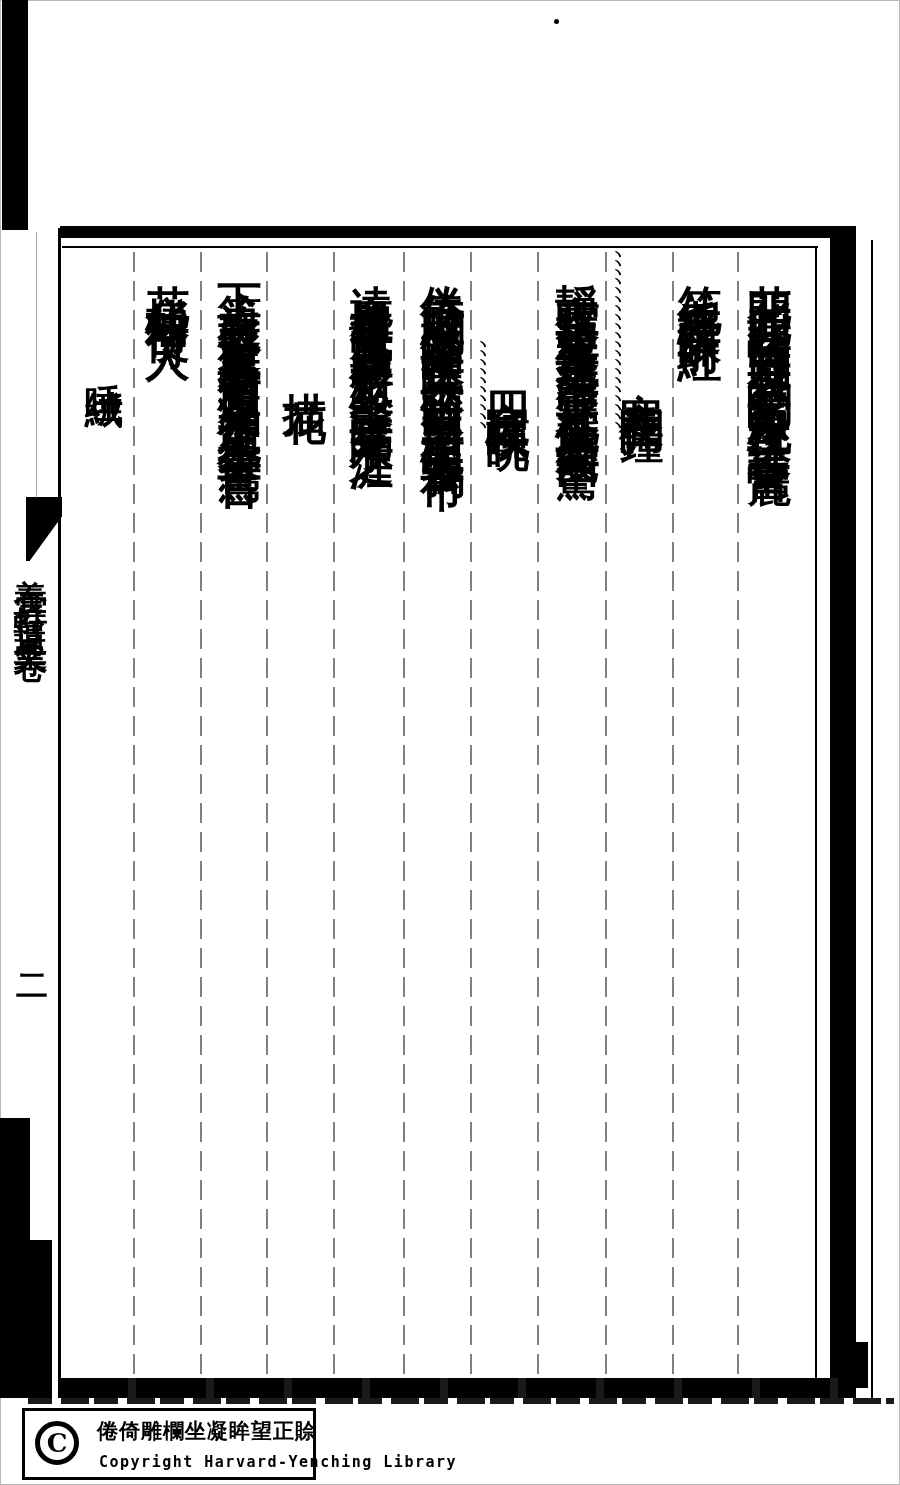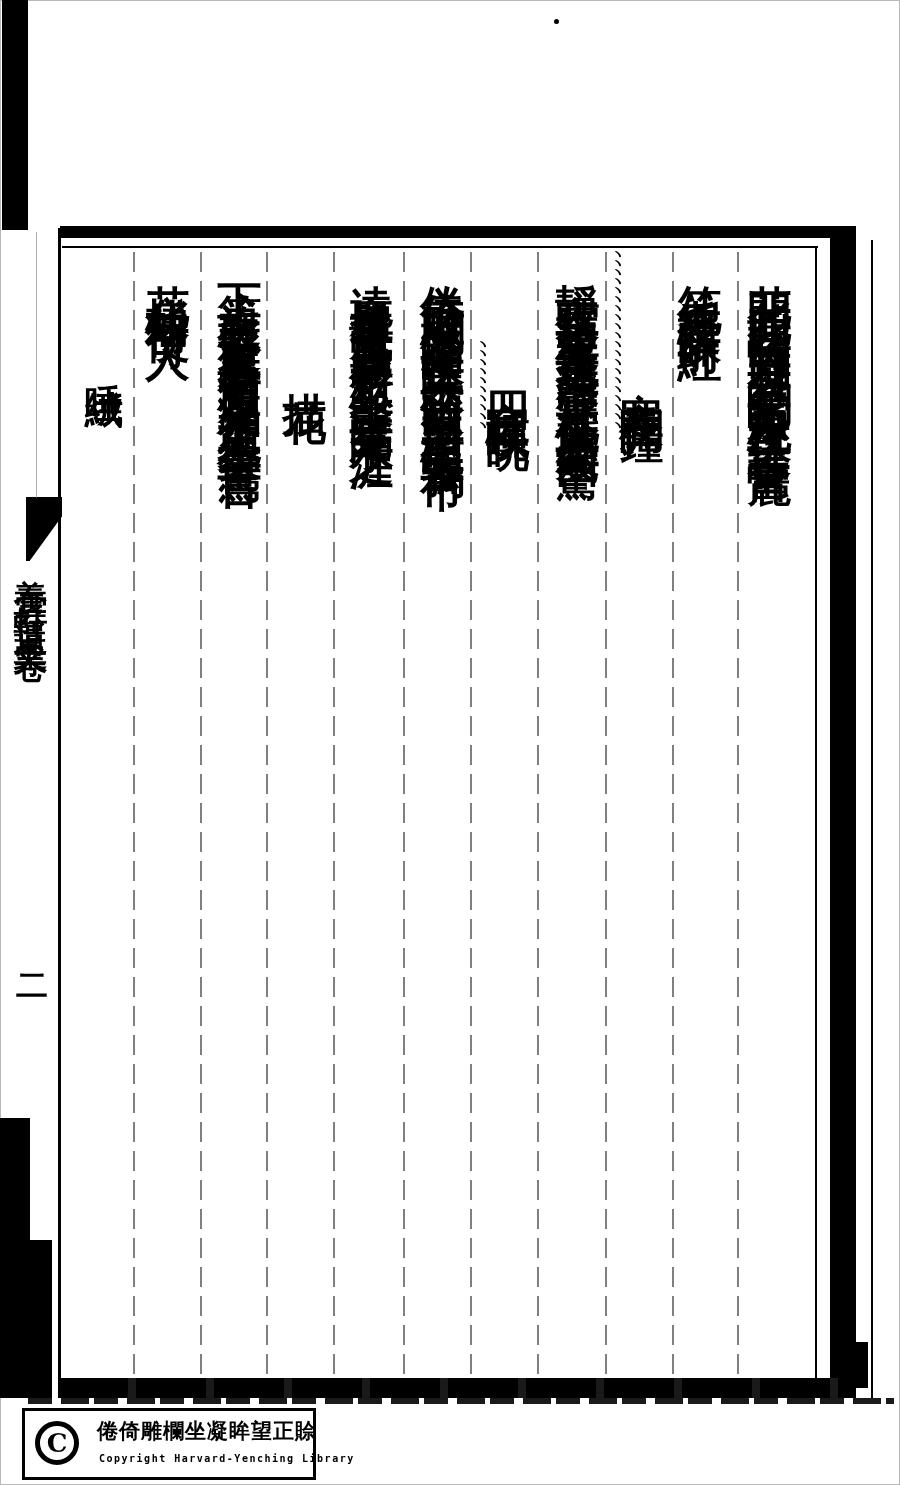--- a/index.html
+++ b/index.html
@@ -67,21 +67,21 @@
     display:flex; align-items:center; justify-content:center;
   }
   .stamp-c{font-size:26px; font-weight:bold; line-height:1; font-family:"DejaVu Serif",serif;}
   .stamp-cjk{
     position:absolute; left:72px; top:6px; width:214px;
     font-size:21px; letter-spacing:1px; font-weight:bold; color:#000; white-space:nowrap;
   }
   .stamp-latin{
     position:absolute; left:74px; top:42px;
     font-family:"DejaVu Sans Mono","Liberation Mono",monospace;
-    font-size:10px; font-weight:bold; letter-spacing:1.5px; color:#000; white-space:nowrap;
+    font-size:15px; font-weight:bold; letter-spacing:1.5px; color:#000; white-space:nowrap;
   }
 </style>
 </head>
 <body>
 
 <div class="page">
 
   <div class="blk gutter-bar-top"></div>
   <div class="blk gutter-torn"></div>
   <div class="blk gutter-bar-bottom"></div>

